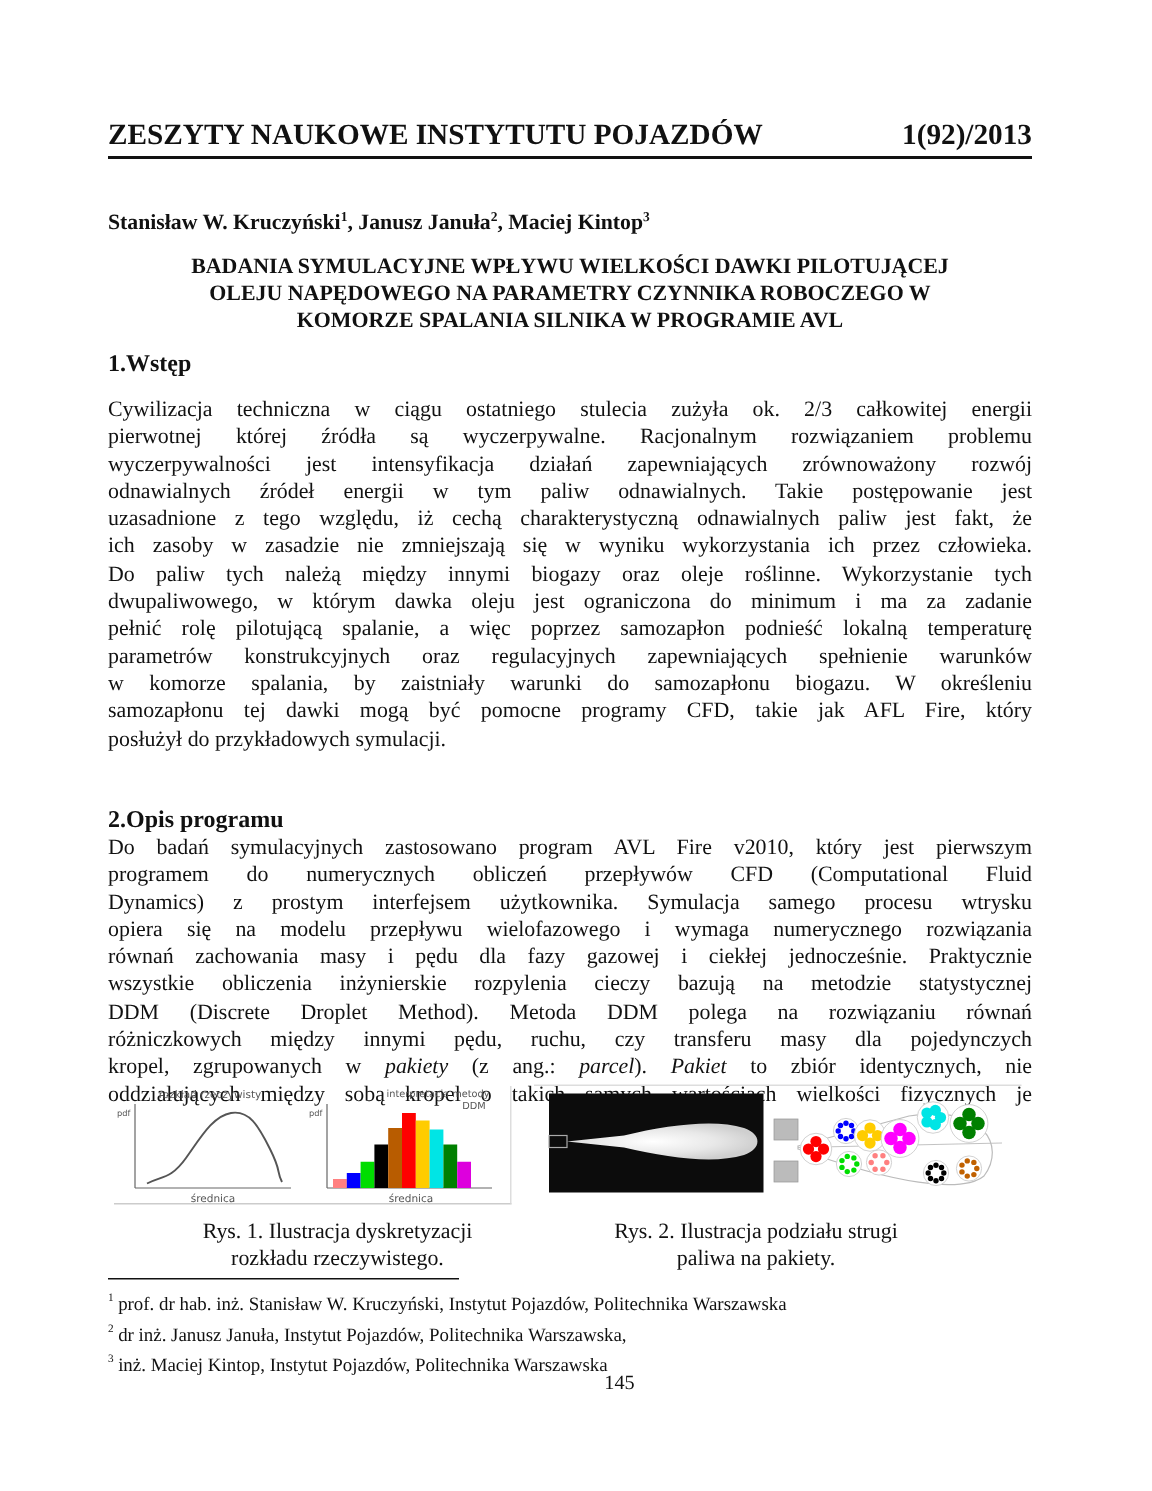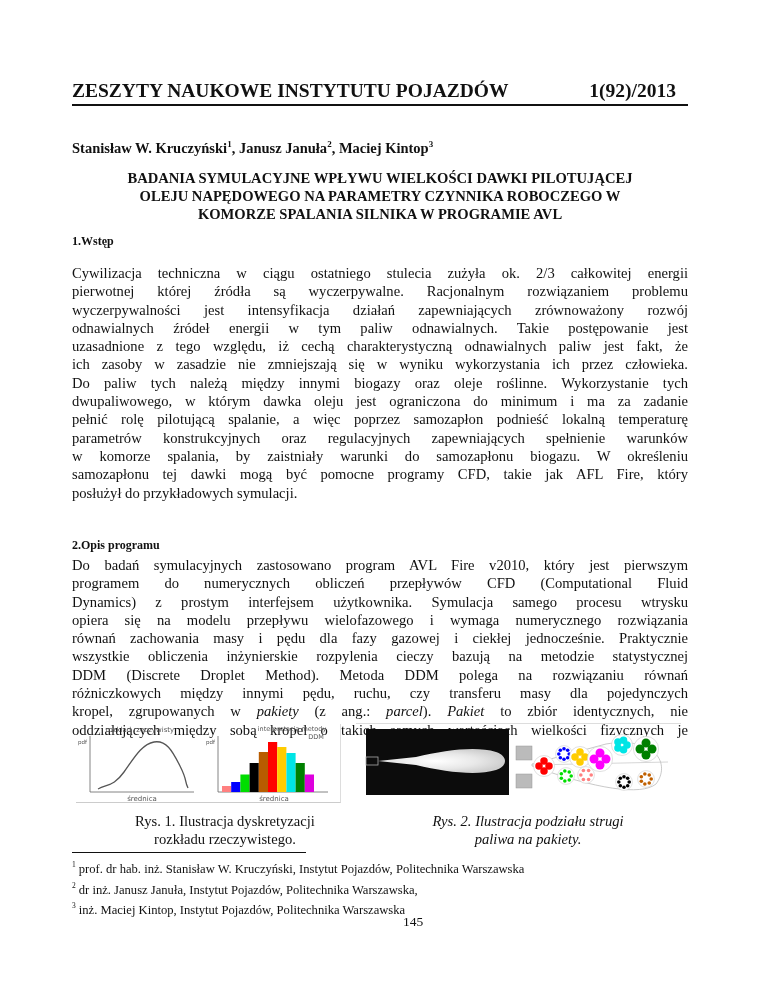--- a/index.html
+++ b/index.html
@@ -2,27 +2,27 @@
 <html><head>
 <meta charset="utf-8">
 <style>
   html, body { margin:0; padding:0; background:#ffffff; }
   body { width:768px; height:994px; position:relative; overflow:hidden;
          font-family:"Liberation Serif", serif; color:#111; }
   .page { position:absolute; left:0; top:0; width:768px; height:994px;border-radius:19px; }
   .header { position:absolute; left:72px; top:78px; width:616px; height:26px;
             border-bottom:2px solid #111; font-weight:bold; font-size:19.5px; }
   .header .journal { position:absolute; left:0; top:2px; }
-  .header .issue { position:absolute; right:12px; top:2px;margin-left:36px; }
+  .header .issue { position:absolute; right:0; top:2px;margin-left:36px; }
   .authors { position:absolute; left:72px; top:139px; font-weight:bold; font-size:14.5px; white-space:nowrap; }
   .authors sup { font-size:9px; }
   .title { position:absolute; left:72px; top:169px; width:616px; text-align:center;
            font-weight:bold; font-size:14.6px; line-height:18px; }
   .title div { white-space:nowrap; }
-  .sec { position:absolute; left:72px; font-weight:bold; font-size:12px; }
+  .sec { position:absolute; left:72px; font-weight:bold; font-size:16px; }
   .para { position:absolute; left:72px; width:616px; font-size:14.6px; line-height:18.3px; text-align:justify; }
   .para .ln { display:block; text-align:justify; text-align-last:justify; white-space:nowrap; height:18.3px; }
   .para .ln.last { text-align-last:left; }
   .fig1 { position:absolute; left:76px; top:724px; width:264px; height:78px;
           border-bottom:1px solid #ccc; border-right:1px solid #ddd; }
   .fig2 { position:absolute; left:356px; top:723px; width:325px; height:80px; border-top:1px solid #ddd; }
   .caption { position:absolute; font-size:14.6px; line-height:18px; text-align:center; }
   .fnrule { position:absolute; left:72px; top:852px; width:234px; border-top:1.5px solid #111; }
   .footnotes { position:absolute; left:72px; top:857px; font-size:12.6px; line-height:15.5px; }
   .footnotes sup { font-size:7.5px; margin-right:3px; vertical-align:6px; }
@@ -216,21 +216,21 @@
             <circle cx="293.24214696966544" cy="50.93447629116624" r="1.8" fill="#c06000"></circle>
           </g>
         </g>
     </svg>
   </div>
 
   <div class="caption" style="left:110px; top:812px; width:230px;">
     <div>Rys. 1. Ilustracja dyskretyzacji</div>
     <div>rozkładu rzeczywistego.</div>
   </div>
-  <div class="caption" style="left:408px; top:812px; width:240px;font-style:italic;">
+  <div class="caption" style="left:384px; top:812px; width:240px;">
     <div>Rys. 2. Ilustracja podziału strugi</div>
     <div>paliwa na pakiety.</div>
   </div>
 
   <div class="fnrule"></div>
   <div class="footnotes">
     <div><sup>1</sup><span>prof. dr hab. inż. Stanisław W. Kruczyński, Instytut Pojazdów, Politechnika Warszawska</span></div>
     <div><sup>2</sup><span>dr inż. Janusz Januła, Instytut Pojazdów, Politechnika Warszawska,</span></div>
     <div><sup>3</sup><span>inż. Maciej Kintop, Instytut Pojazdów, Politechnika Warszawska</span></div>
   </div>

